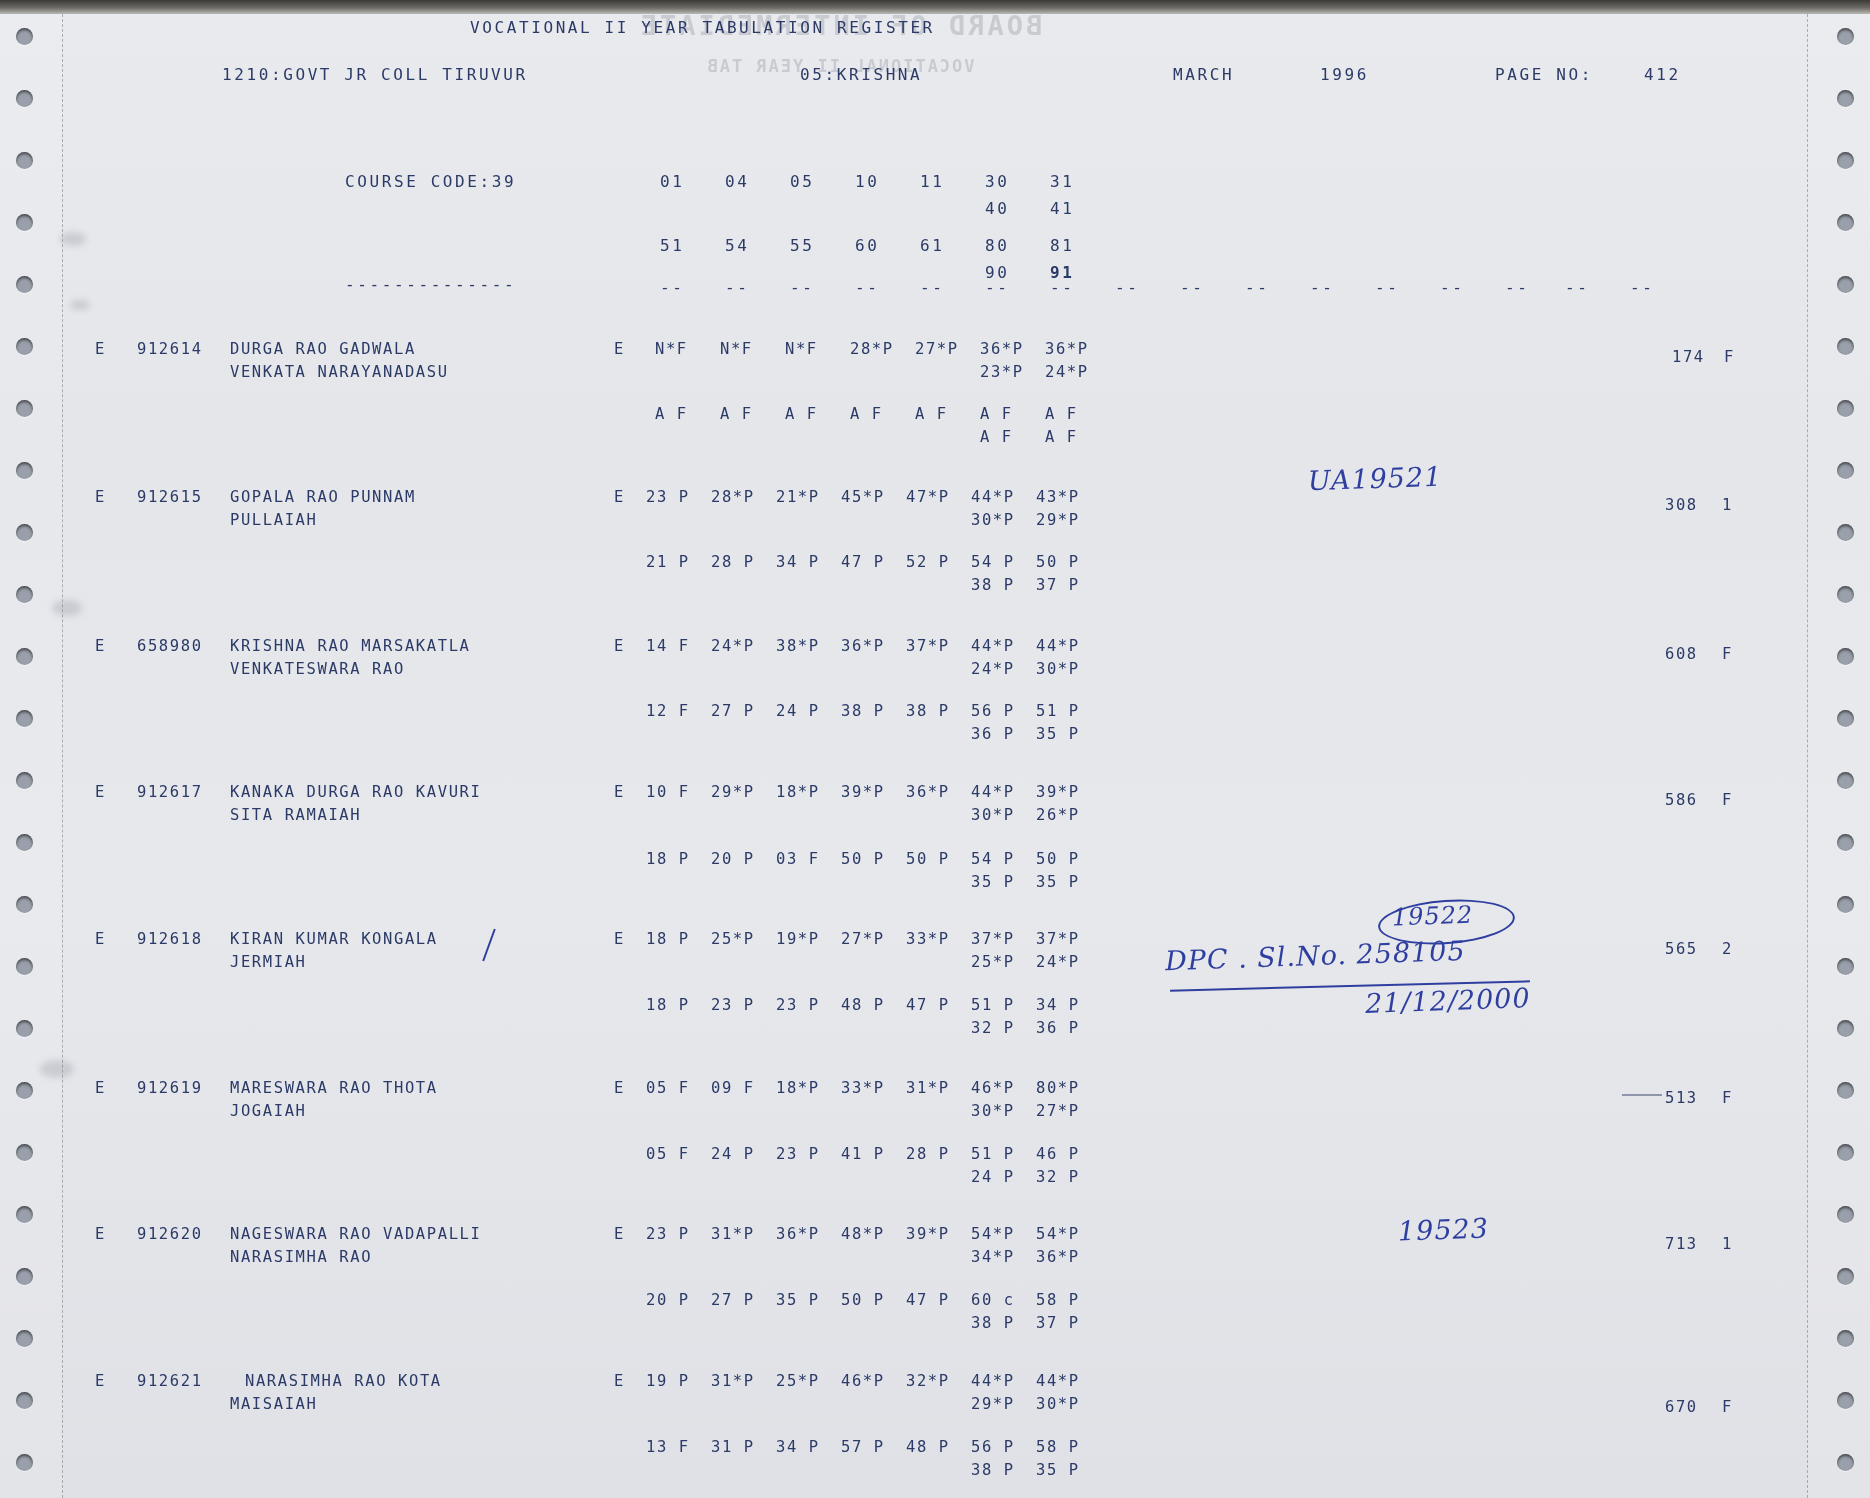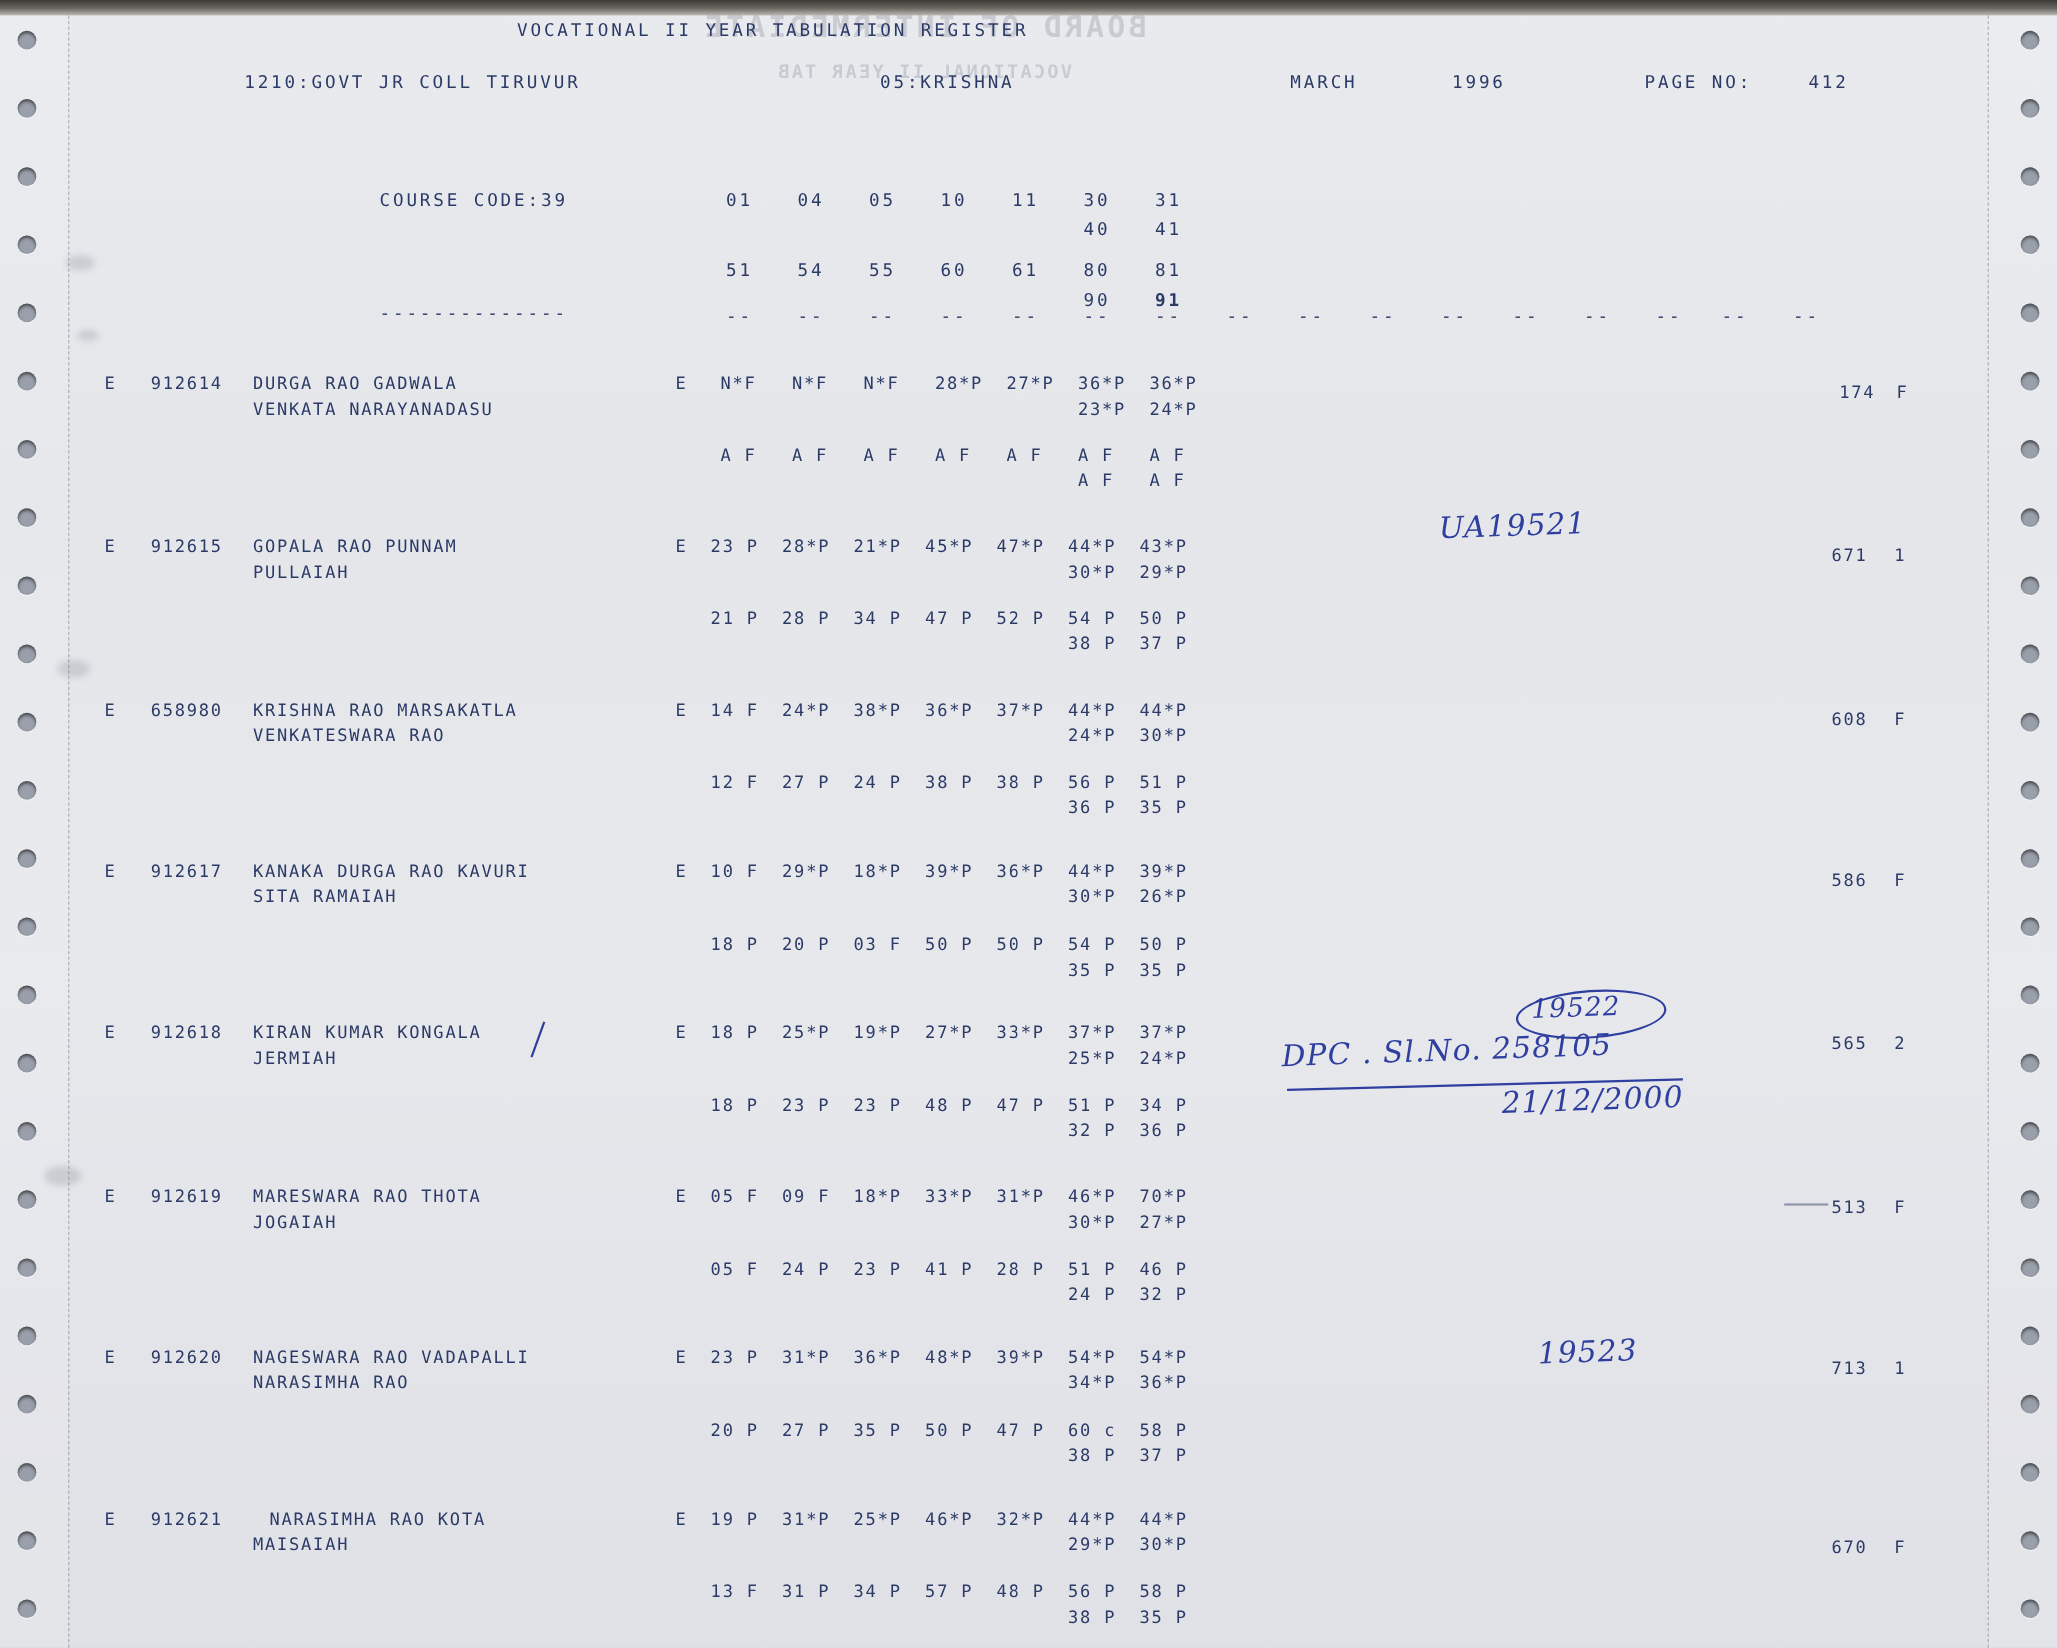--- a/index.html
+++ b/index.html
@@ -242,21 +242,21 @@
       <div class="abs" style="left:646px;top:553px;">21 P</div>
       <div class="abs" style="left:711px;top:553px;">28 P</div>
       <div class="abs" style="left:776px;top:553px;">34 P</div>
       <div class="abs" style="left:841px;top:553px;">47 P</div>
       <div class="abs" style="left:906px;top:553px;">52 P</div>
       <div class="abs" style="left:971px;top:553px;">54 P</div>
       <div class="abs" style="left:1036px;top:553px;">50 P</div>
       <div class="abs" style="left:971px;top:576px;">38 P</div>
       <div class="abs" style="left:1036px;top:576px;">37 P</div>
 
-      <div class="abs" style="left:1665px;top:496px;">671</div>
+      <div class="abs" style="left:1665px;top:496px;">308</div>
       <div class="abs" style="left:1722px;top:496px;">1</div>
     </div>
 
     <div>
       <div class="abs" style="left:95px;top:637px;">E</div>
       <div class="abs" style="left:137px;top:637px;">658980</div>
       <div class="abs" style="left:230px;top:637px;">KRISHNA RAO MARSAKATLA</div>
       <div class="abs" style="left:230px;top:660px;">VENKATESWARA RAO</div>
       <div class="abs" style="left:614px;top:637px;">E</div>
 
@@ -352,21 +352,21 @@
       <div class="abs" style="left:230px;top:1079px;">MARESWARA RAO THOTA</div>
       <div class="abs" style="left:230px;top:1102px;">JOGAIAH</div>
       <div class="abs" style="left:614px;top:1079px;">E</div>
 
       <div class="abs" style="left:646px;top:1079px;">05 F</div>
       <div class="abs" style="left:711px;top:1079px;">09 F</div>
       <div class="abs" style="left:776px;top:1079px;">18*P</div>
       <div class="abs" style="left:841px;top:1079px;">33*P</div>
       <div class="abs" style="left:906px;top:1079px;">31*P</div>
       <div class="abs" style="left:971px;top:1079px;">46*P</div>
-      <div class="abs" style="left:1036px;top:1079px;">70*P</div>
+      <div class="abs" style="left:1036px;top:1079px;">80*P</div>
       <div class="abs" style="left:971px;top:1102px;">30*P</div>
       <div class="abs" style="left:1036px;top:1102px;">27*P</div>
 
       <div class="abs" style="left:646px;top:1145px;">05 F</div>
       <div class="abs" style="left:711px;top:1145px;">24 P</div>
       <div class="abs" style="left:776px;top:1145px;">23 P</div>
       <div class="abs" style="left:841px;top:1145px;">41 P</div>
       <div class="abs" style="left:906px;top:1145px;">28 P</div>
       <div class="abs" style="left:971px;top:1145px;">51 P</div>
       <div class="abs" style="left:1036px;top:1145px;">46 P</div>

